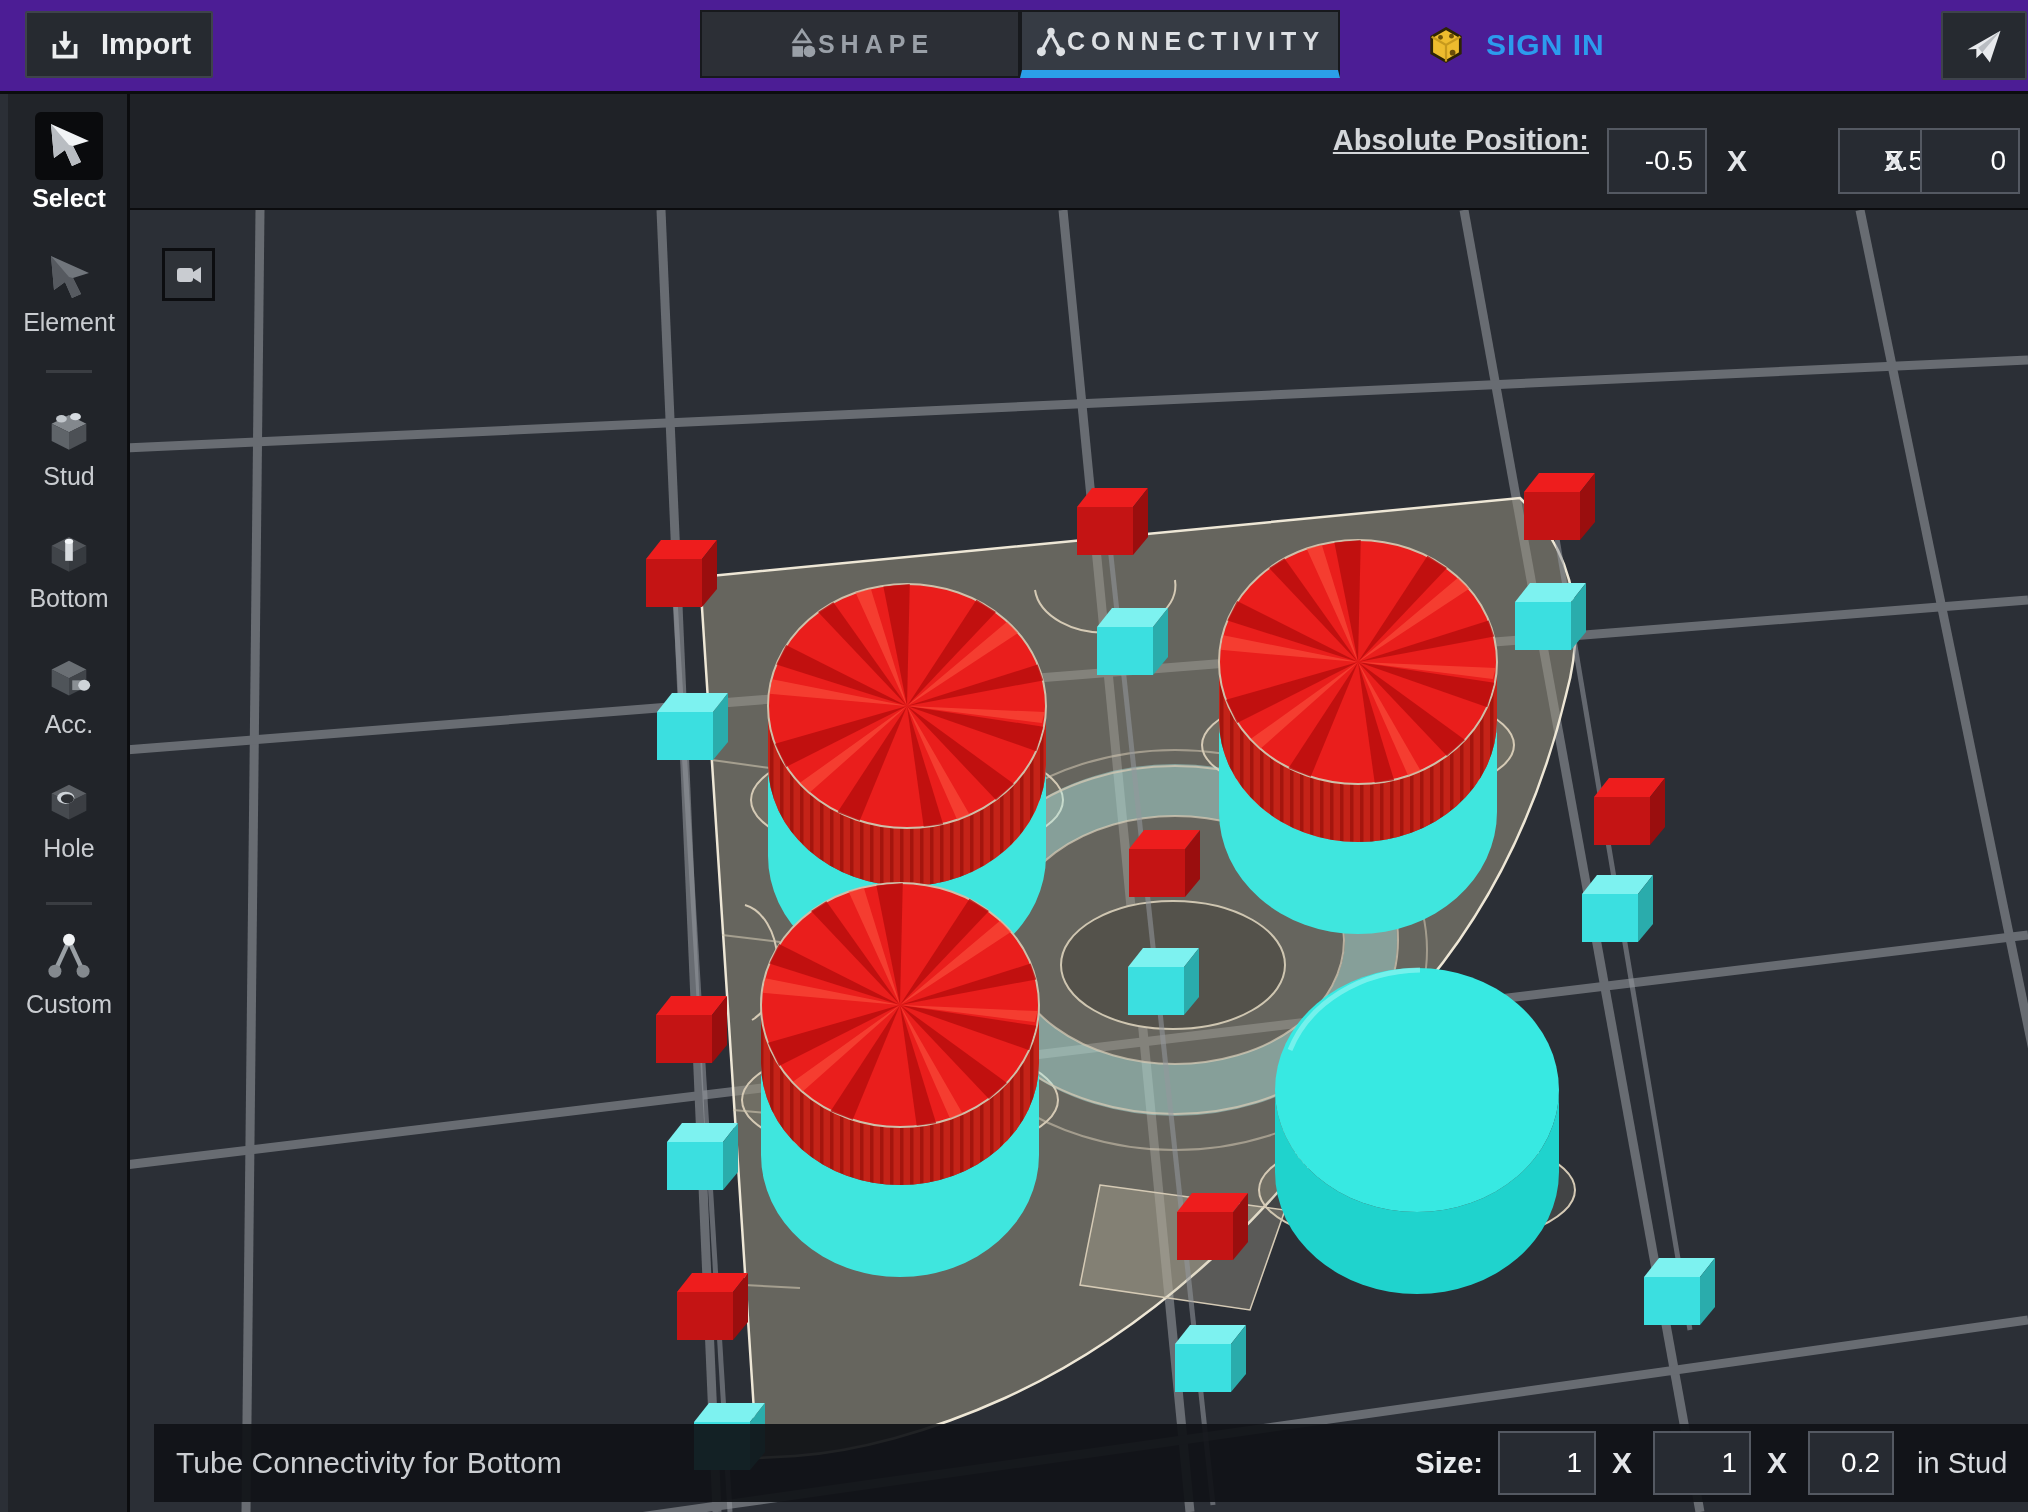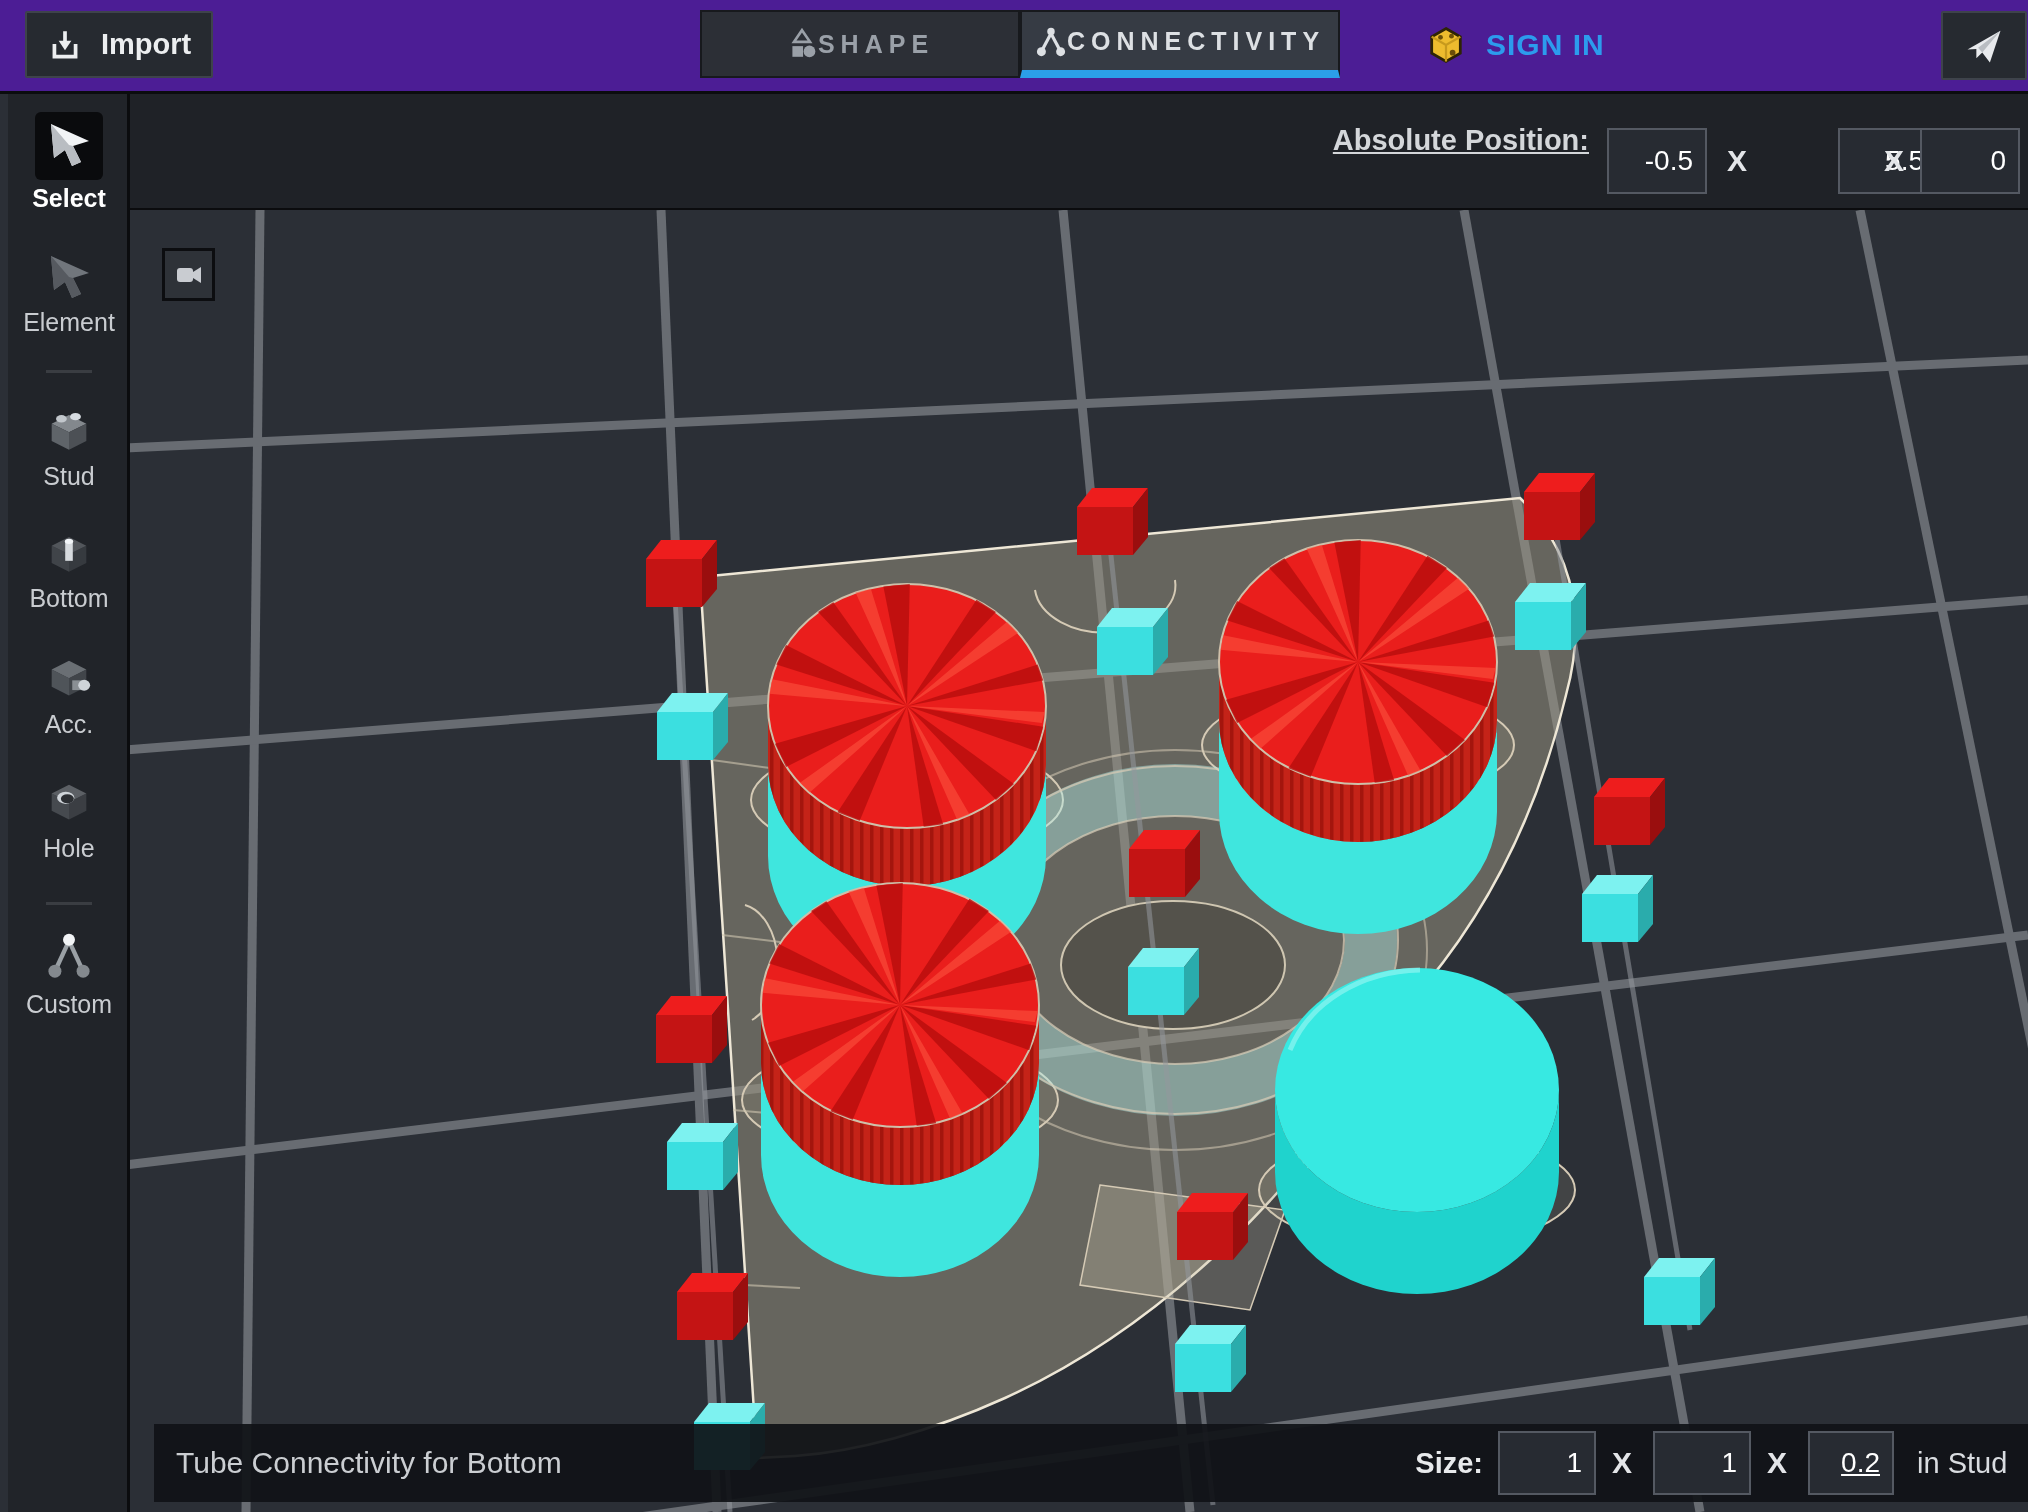--- a/index.html
+++ b/index.html
@@ -363,17 +363,17 @@
     </svg>
   </div>
 
   <div class="bottombar">
     <div class="status">Tube Connectivity for Bottom</div>
     <div class="sizelbl">Size:</div>
     <input class="numbox" style="left: 1344px; width: 98px;" value="1">
     <div class="xsep" style="left:1448px">X</div>
     <input class="numbox" style="left: 1499px; width: 98px;" value="1">
     <div class="xsep" style="left:1603px">X</div>
-    <input class="numbox" style="left: 1654px; width: 86px; text-decoration: underline;" value="0.2">
+    <input class="numbox" style="left: 1654px; width: 86px;" value="0.2">
     <div class="unit">in Stud</div>
   </div>
 
 </div>
 
 </body></html>

